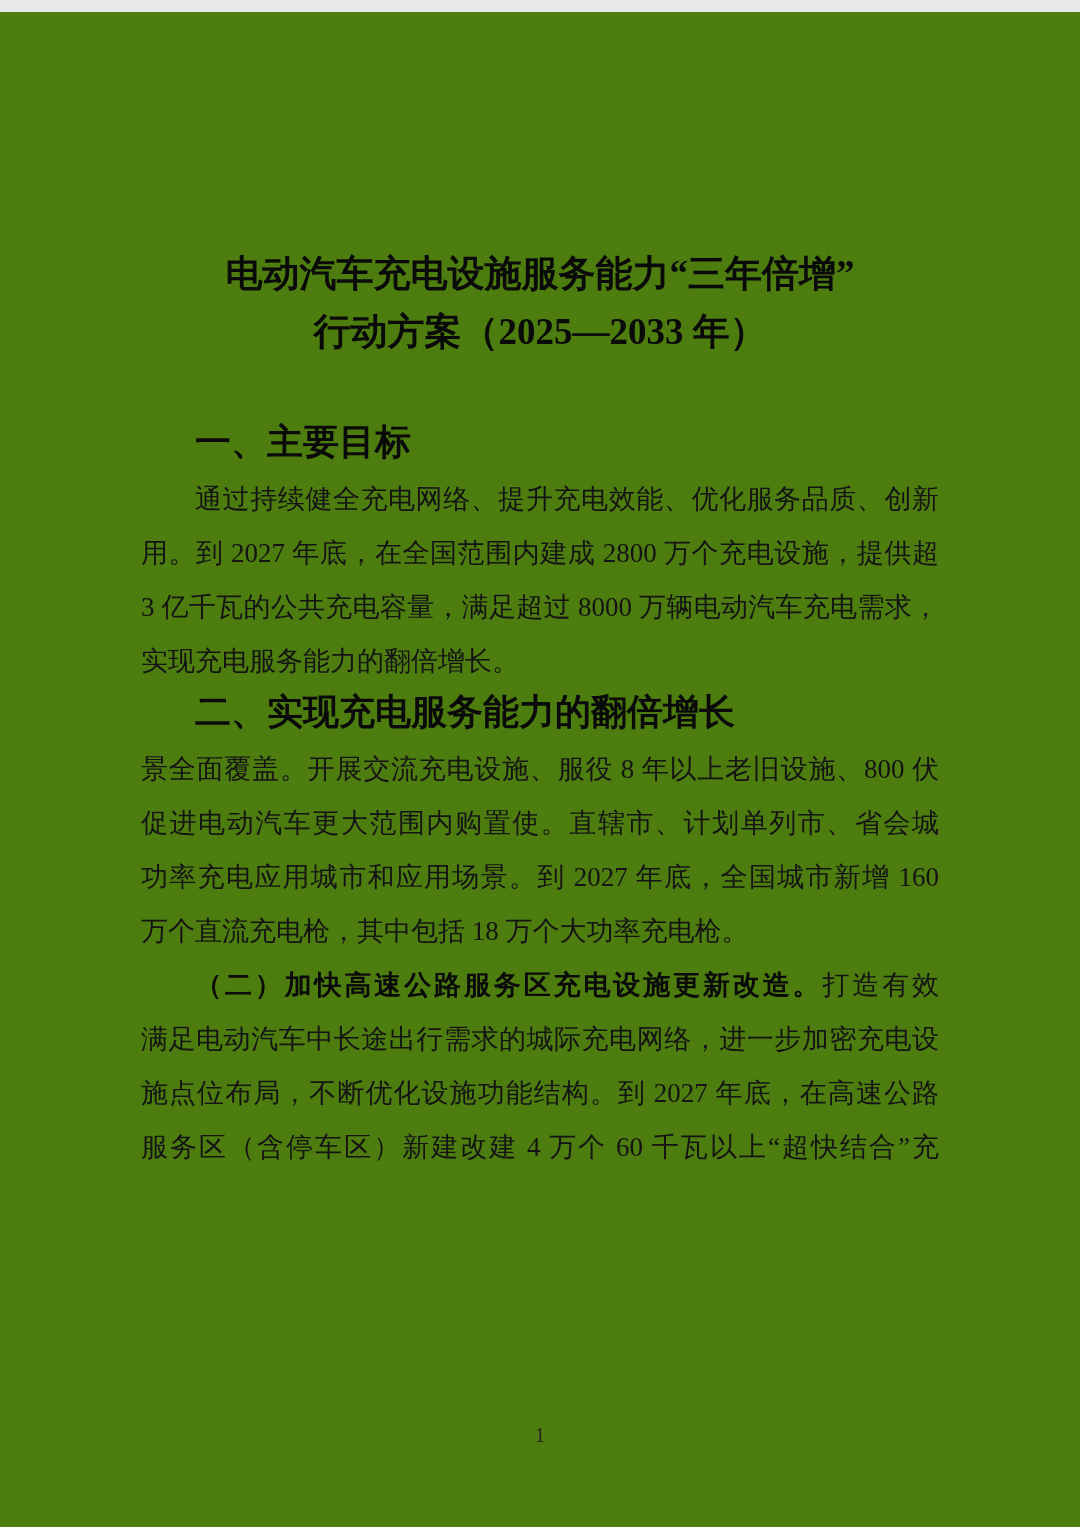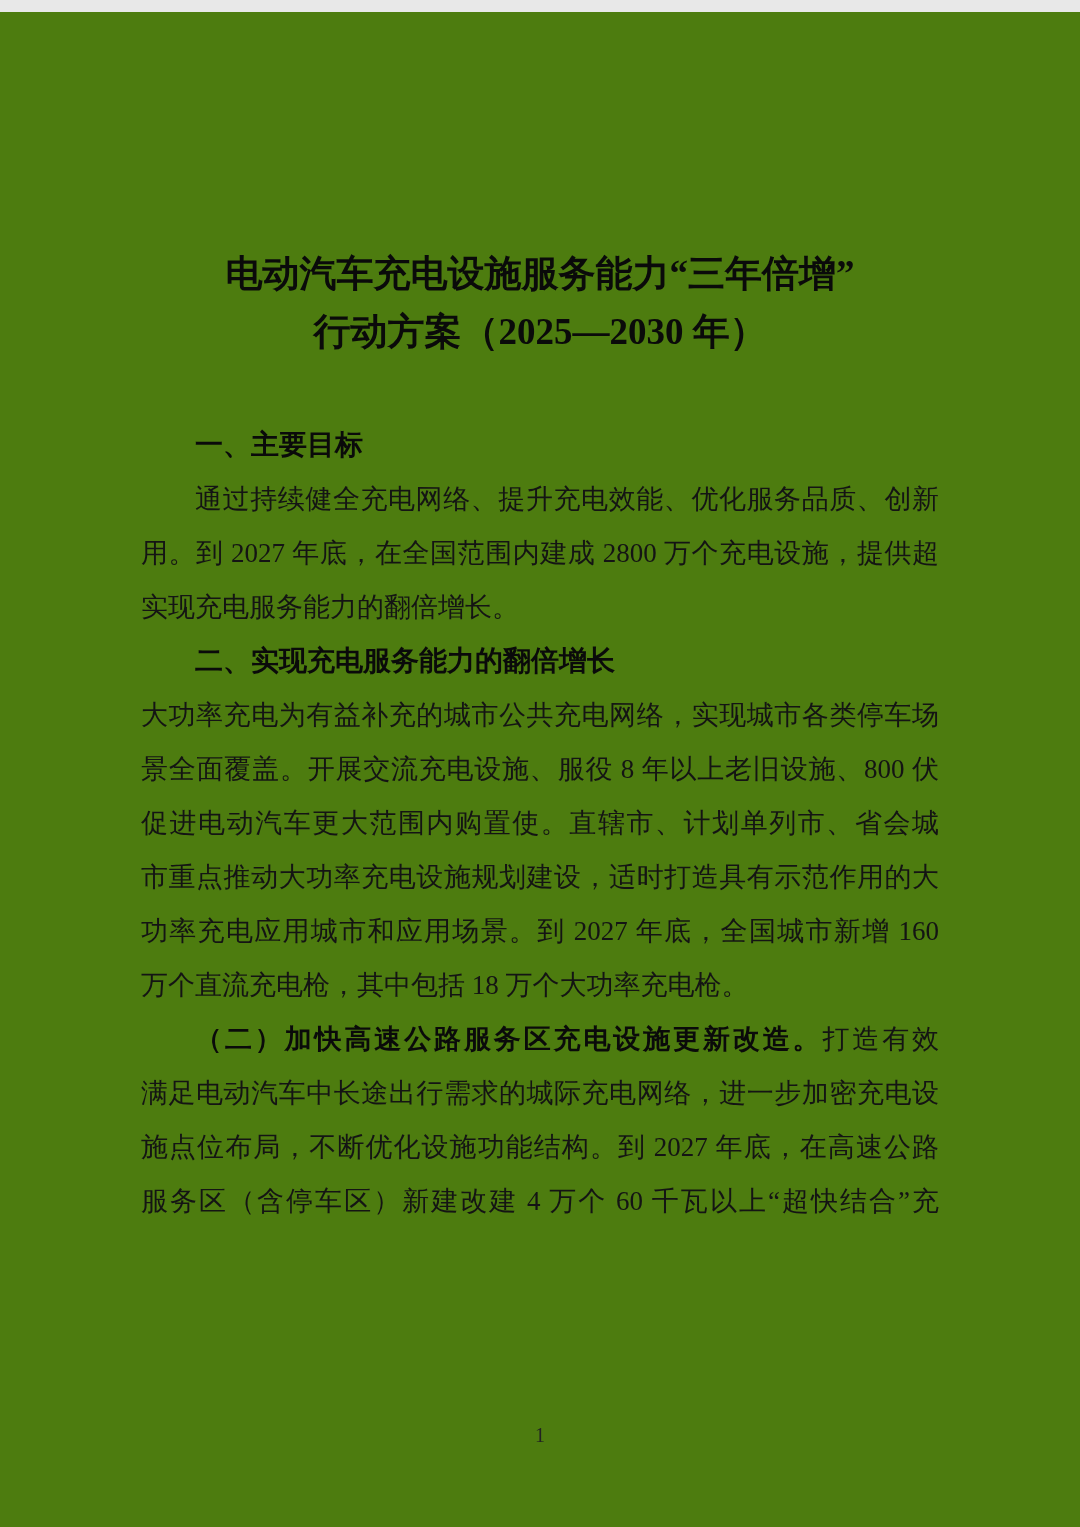--- a/index.html
+++ b/index.html
@@ -35,23 +35,23 @@
   .document-body {
     position: absolute;
     top: 406px;
     left: 141px;
     width: 798px;
     font-size: 27px;
     line-height: 54px;
     color: #141414;
   }
   .heading {
-    font-family: Liberation Serif, serif;
+    font-family: Liberation Mono, monospace;
     font-weight: bold;
-    font-size: 28px;
+    font-size: 36px;
     line-height: 54px;
     text-indent: 54px;
     color: #0a0a0a;
   }
   .paragraph {
     margin: 0;
   }
   .line {
     text-align: justify;
     text-align-last: justify;
@@ -78,36 +78,35 @@
     color: #222222;
   }
 </style>
 </head>
 <body>
 
 <div class="page">
 
   <div class="title-block">
     <div class="title-line">电动汽车充电设施服务能力“三年倍增”</div>
-    <div class="title-line">行动方案（2025—2030 年）</div>
+    <div class="title-line">行动方案（2025—2033 年）</div>
   </div>
 
   <div class="document-body">
       <div class="heading">一、主要目标</div>
       <div class="paragraph">
         <div class="line first">通过持续健全充电网络、提升充电效能、优化服务品质、创新</div>
         <div class="line">用。到 2027 年底，在全国范围内建成 2800 万个充电设施，提供超</div>
+        <div class="line">3 亿千瓦的公共充电容量，满足超过 8000 万辆电动汽车充电需求，</div>
         <div class="line para-end">实现充电服务能力的翻倍增长。</div>
       </div>
       <div class="heading">二、实现充电服务能力的翻倍增长</div>
       <div class="paragraph">
-        <div class="line">大功率充电为有益补充的城市公共充电网络，实现城市各类停车场</div>
         <div class="line">景全面覆盖。开展交流充电设施、服役 8 年以上老旧设施、800 伏</div>
         <div class="line">促进电动汽车更大范围内购置使。直辖市、计划单列市、省会城</div>
-        <div class="line">市重点推动大功率充电设施规划建设，适时打造具有示范作用的大</div>
         <div class="line">功率充电应用城市和应用场景。到 2027 年底，全国城市新增 160</div>
         <div class="line para-end">万个直流充电枪，其中包括 18 万个大功率充电枪。</div>
       </div>
       <div class="paragraph">
         <div class="line first"><b class="lead">（二）加快高速公路服务区充电设施更新改造。</b>打造有效</div>
         <div class="line">满足电动汽车中长途出行需求的城际充电网络，进一步加密充电设</div>
         <div class="line">施点位布局，不断优化设施功能结构。到 2027 年底，在高速公路</div>
         <div class="line">服务区（含停车区）新建改建 4 万个 60 千瓦以上“超快结合”充</div>
       </div>
     </div>

